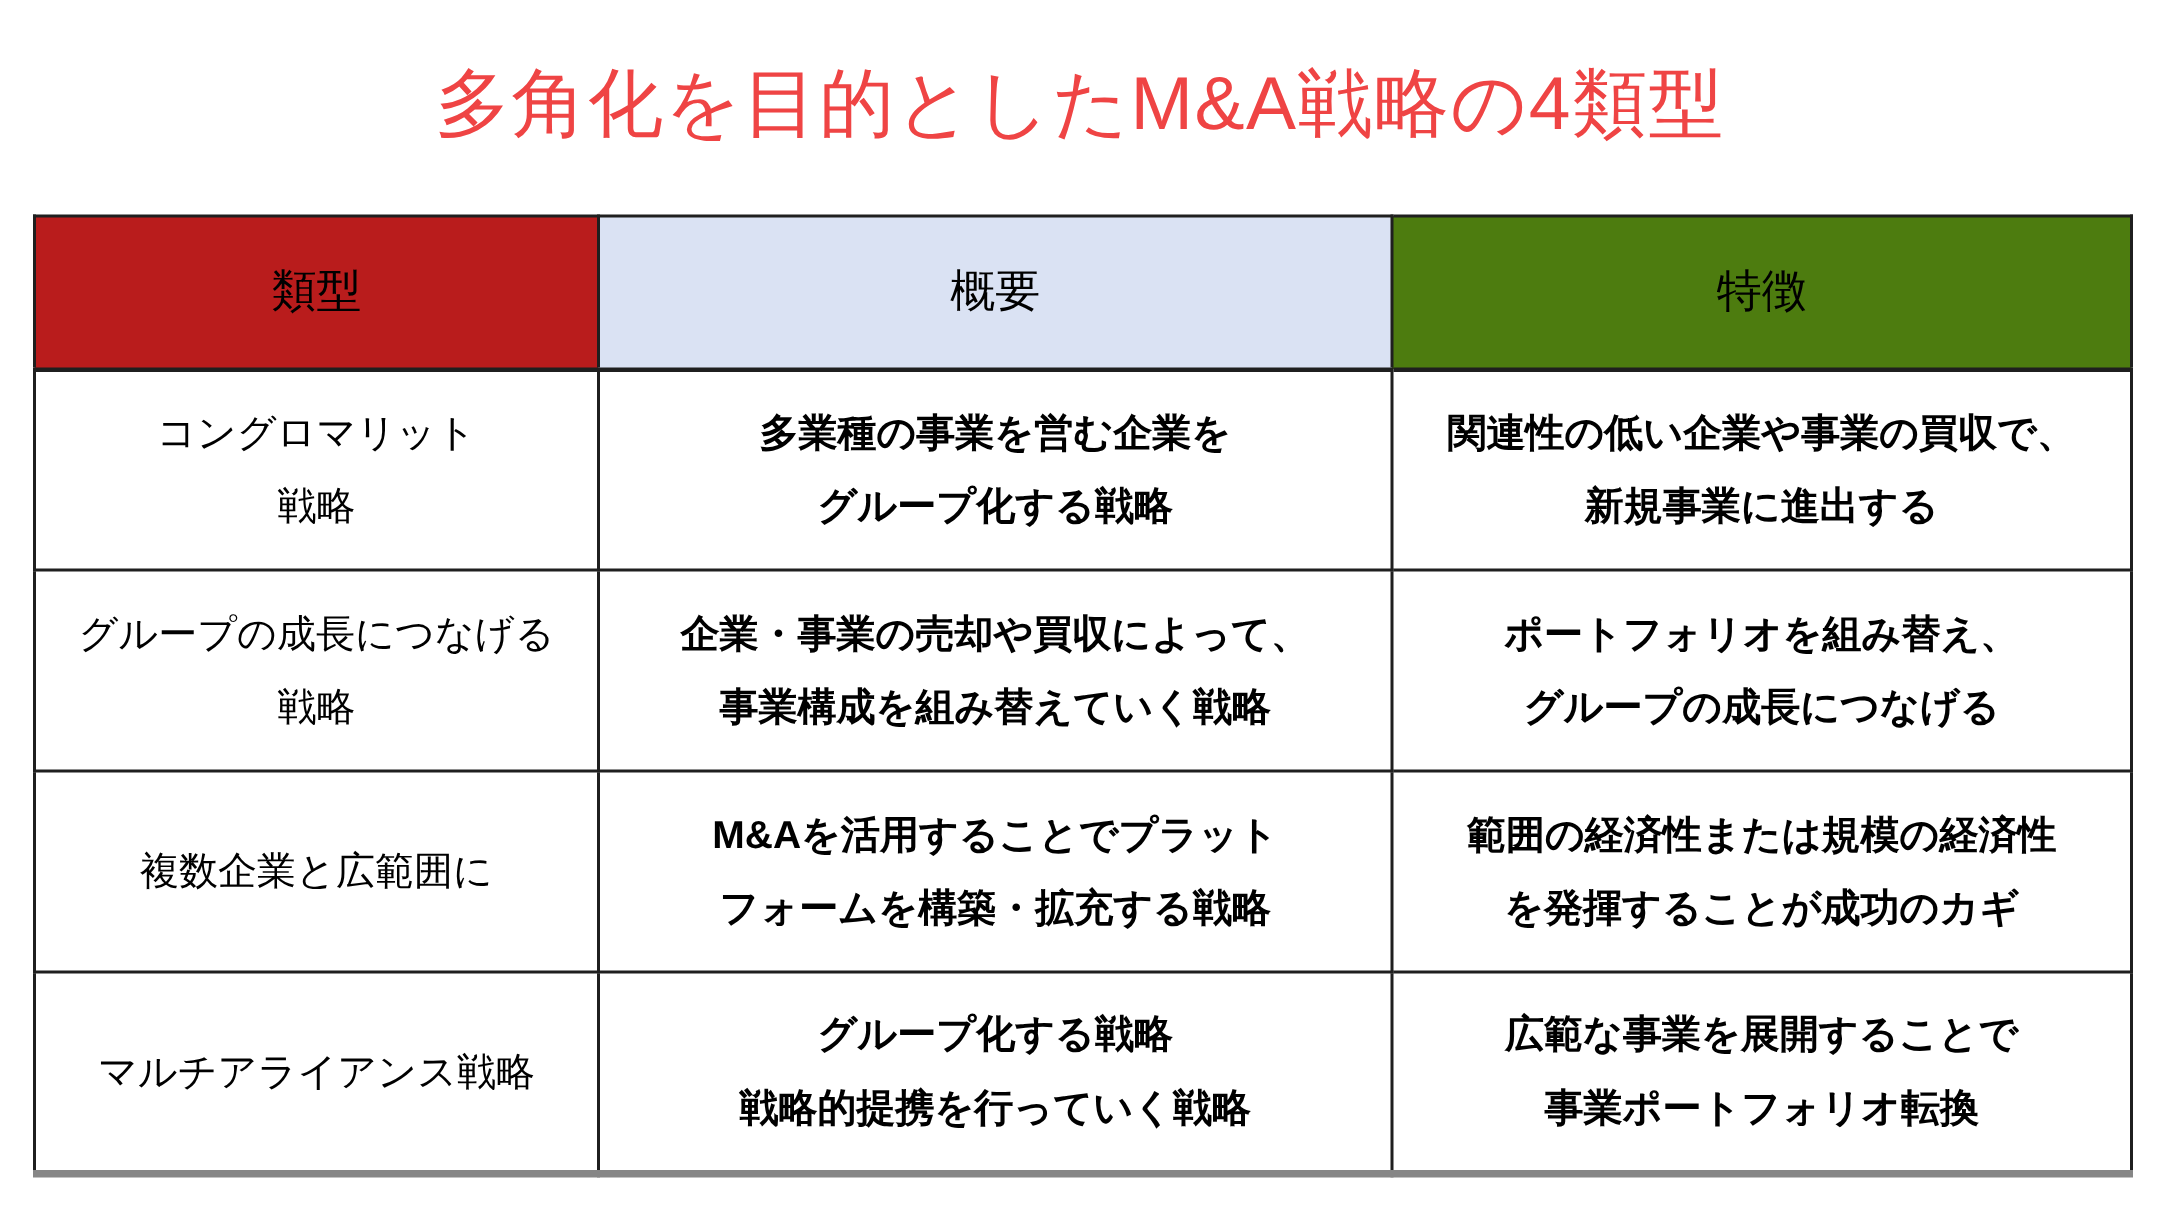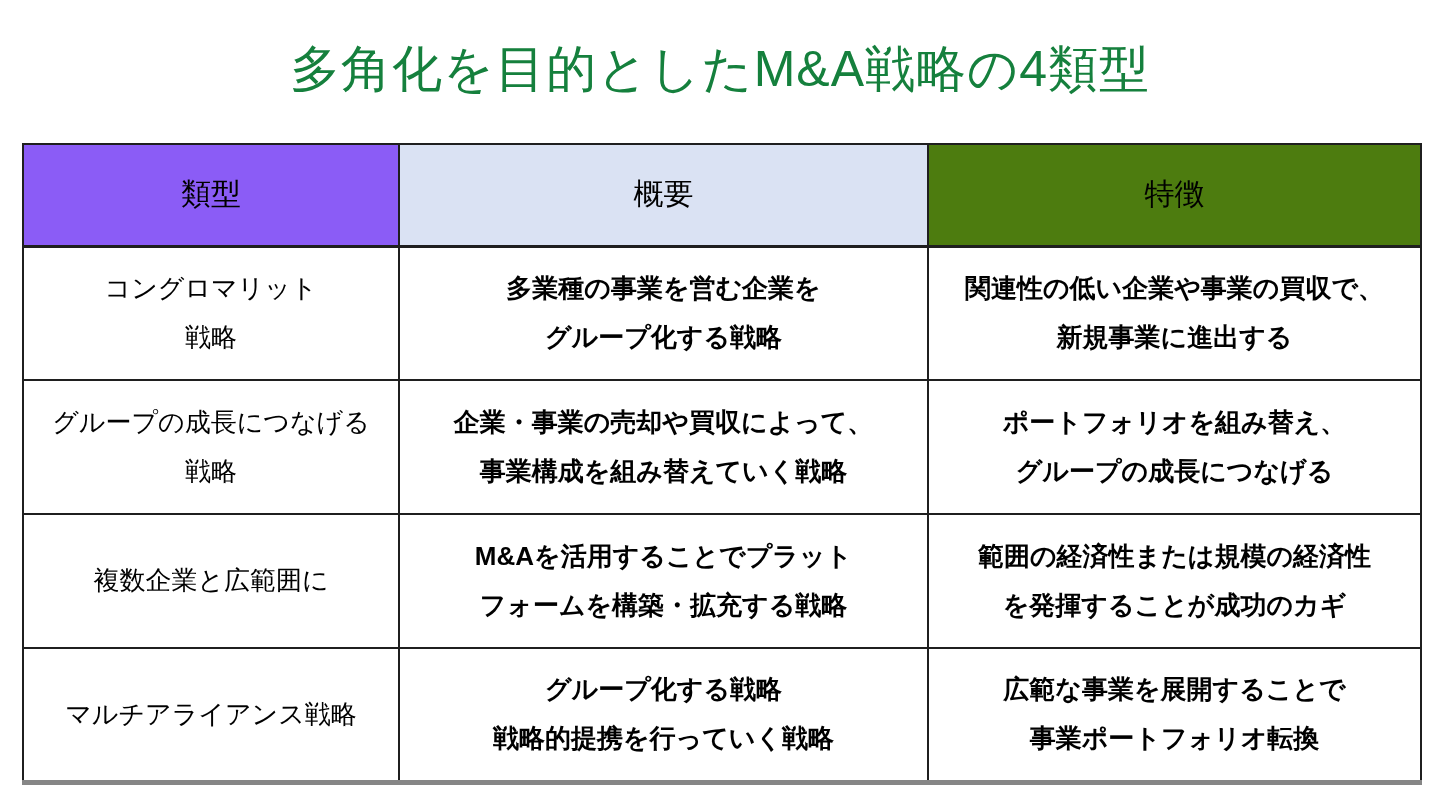--- a/index.html
+++ b/index.html
@@ -19,21 +19,21 @@
   }
   .title {
     position: absolute;
     top: 36px;
     left: 0;
     width: 100%;
     text-align: center;
     font-size: 50px;
     font-weight: 400;
     letter-spacing: 1px;
-    color: #15803d;
+    color: #ef4444;
     white-space: nowrap;
   }
   table.matrix {
     position: absolute;
     left: 22px;
     top: 143px;
     width: 1398px;
     border-collapse: collapse;
     table-layout: fixed;
     border: 2px solid #1f1f1f;
@@ -72,21 +72,21 @@
   <h1 class="title">多角化を目的としたM&amp;A戦略の4類型</h1>
 
   <table class="matrix">
     <colgroup>
       <col class="c1">
         <col class="c2">
         <col class="c3">
     </colgroup>
     <thead>
       <tr>
-        <th class="header-cell" style="background: #8b5cf6;">類型</th>
+        <th class="header-cell" style="background: #b91c1c;">類型</th>
         <th class="header-cell" style="background: rgb(218, 226, 243);">概要</th>
         <th class="header-cell" style="background: #4d7c0f;">特徴</th>
       </tr>
     </thead>
     <tbody>
       <tr>
         <td class="type-cell">
           <span class="cell-line">コングロマリット</span>
           <span class="cell-line">戦略</span>
         </td>

